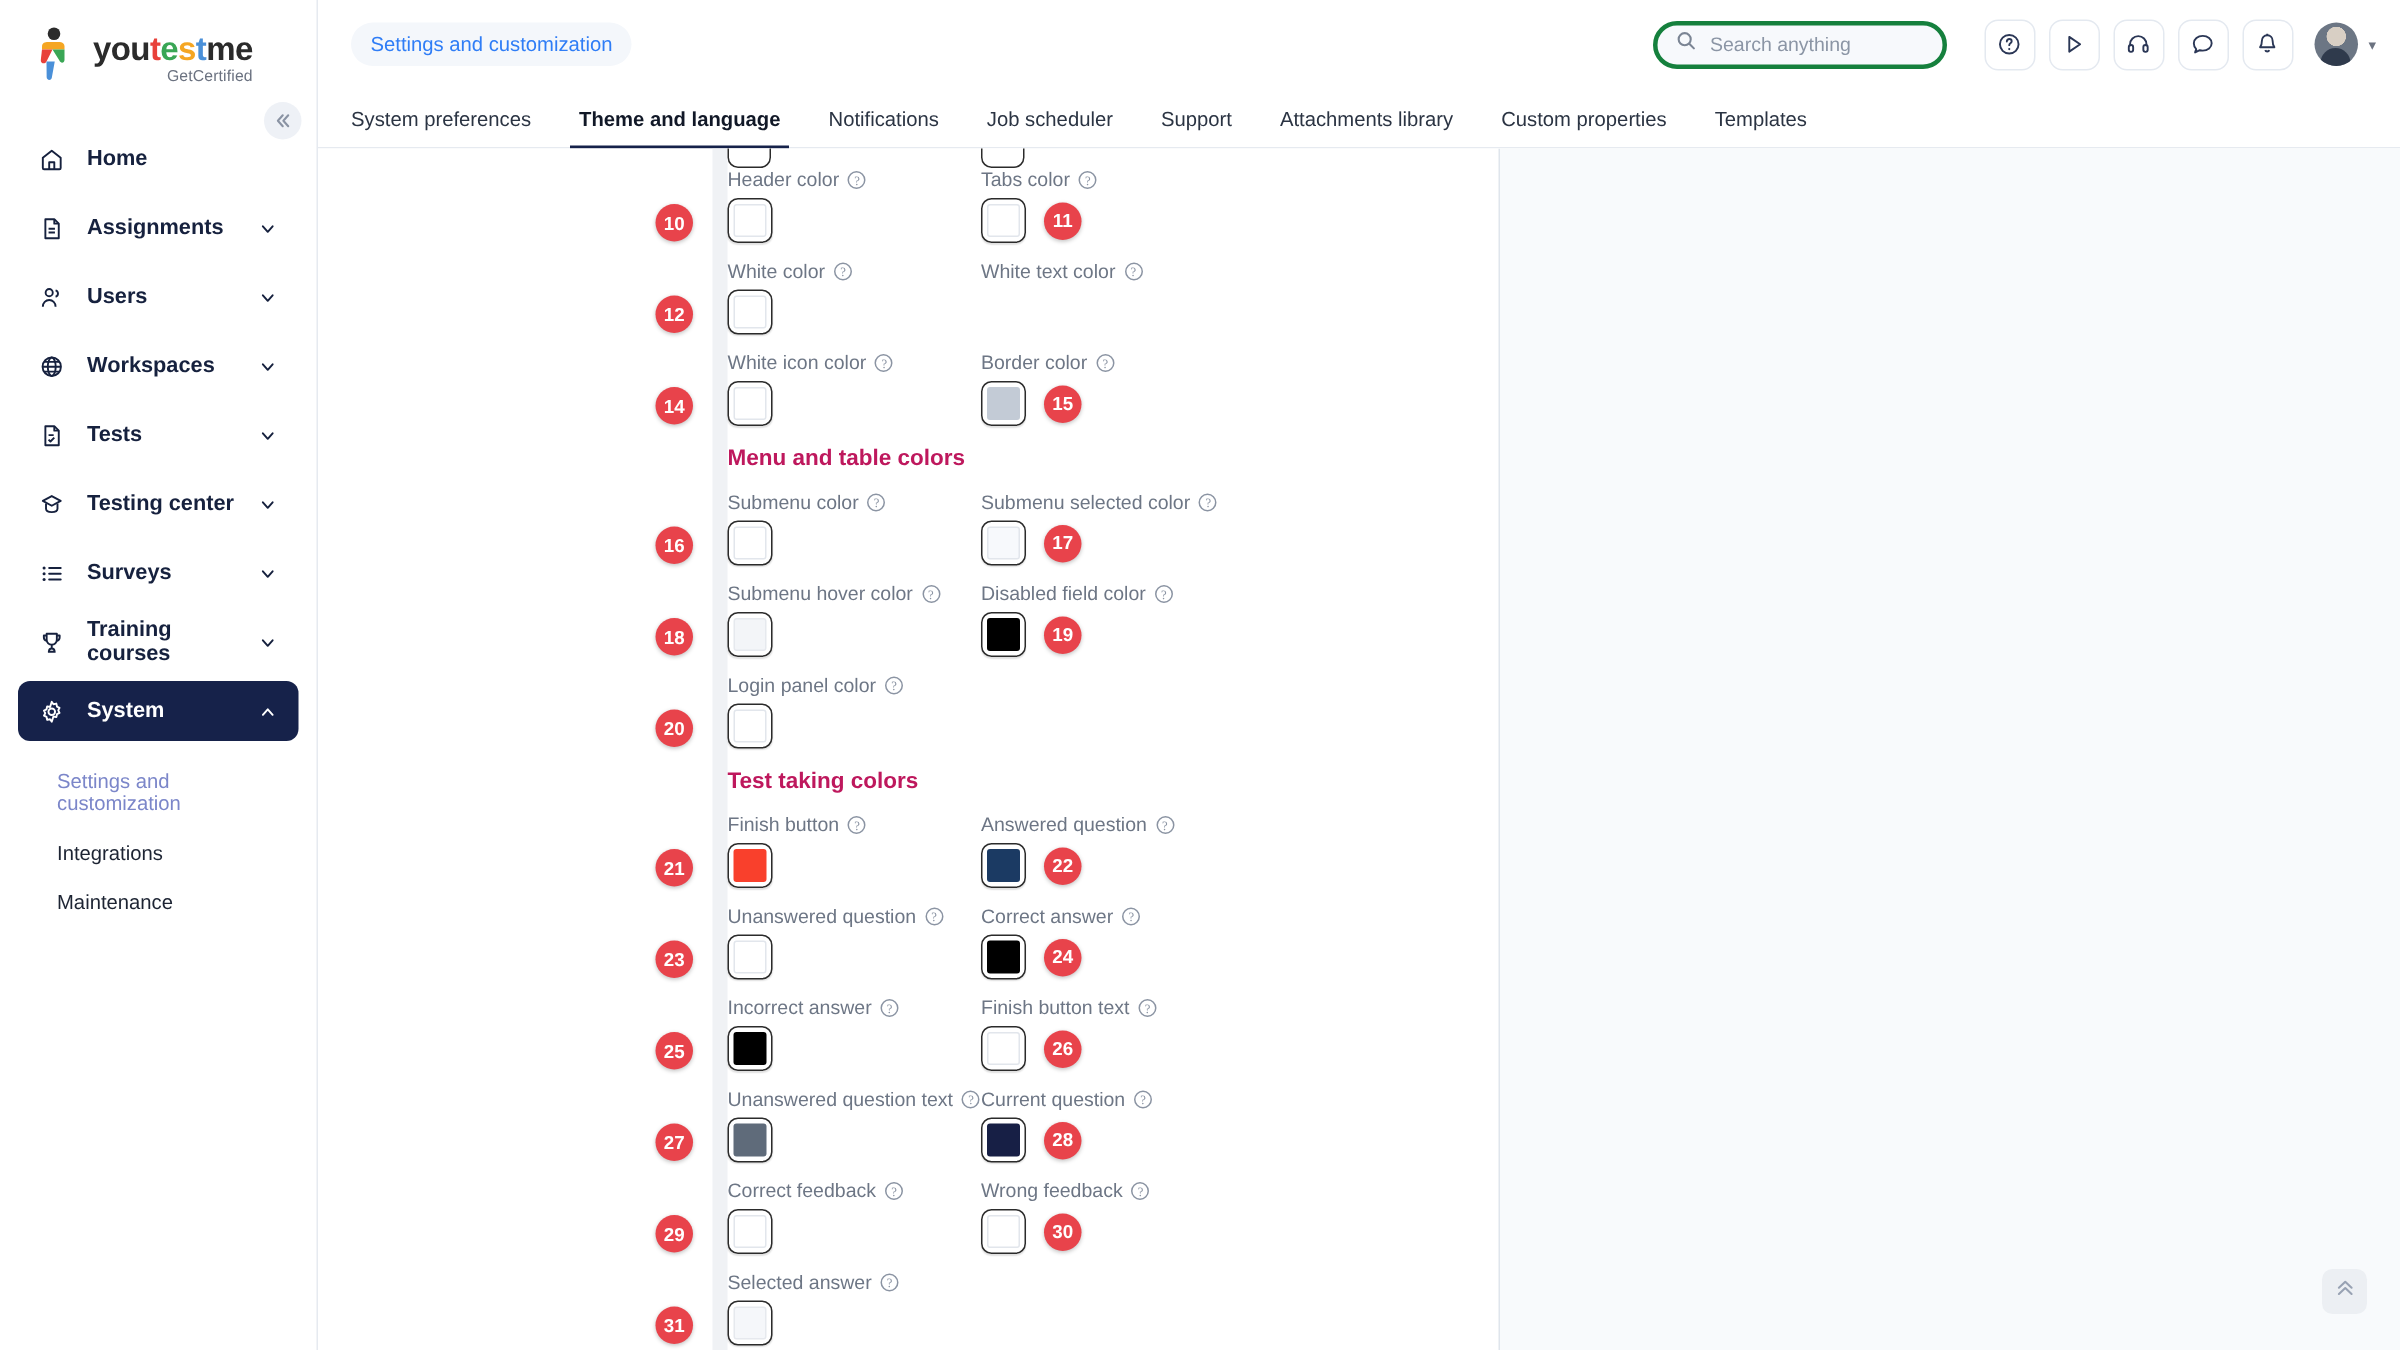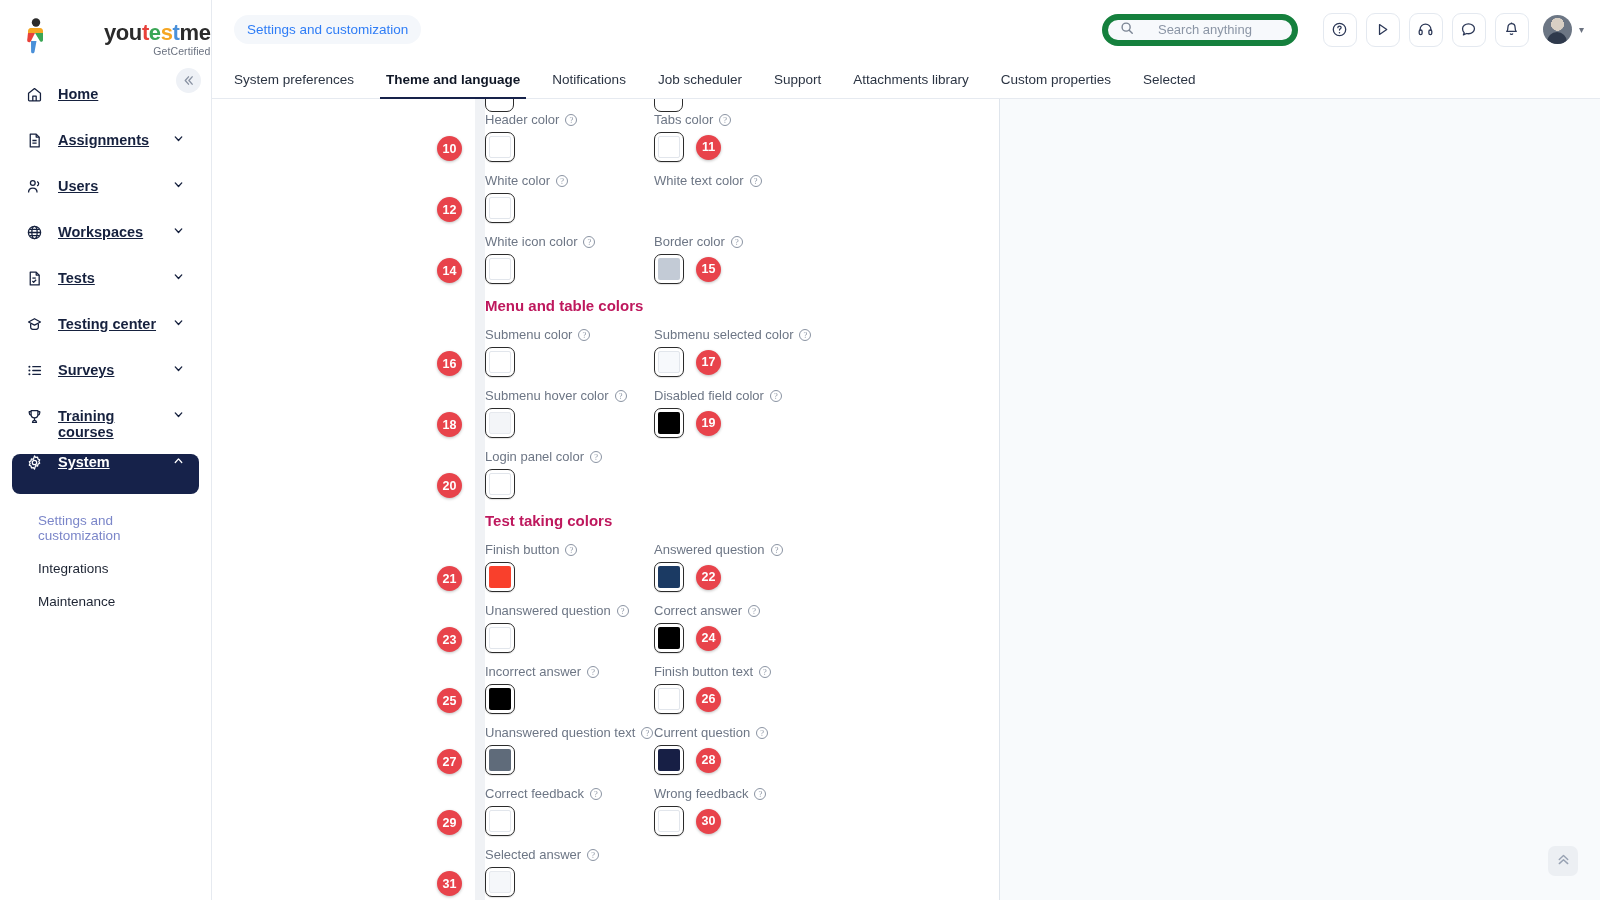--- a/index.html
+++ b/index.html
@@ -18,44 +18,44 @@
     border-right: 1px solid #e6eaf0;
     position: relative;
     display: flex; flex-direction: column;
   }
   .logo-wrap {
     padding: 18px 0 0 22px;
     height: 62px;
   }
   .logo { display: flex; align-items: flex-start; }
   .logo-mark { width: 34px; height: 36px; position: relative; margin-right: 6px; }
-  .logo-text { line-height: 1; padding-top: 4px; margin-left: 42px; }
+  .logo-text { line-height: 1; padding-top: 4px; }
   .logo-word { font-size: 22px; font-weight: 700; letter-spacing: -0.4px; }
   .lw-you { color: #2b2b2b; }
   .lw-t { color: #e8413a; }
   .lw-e { color: #3aa655; }
   .lw-s { color: #f5a623; }
   .lw-t2 { color: #4a90d9; }
   .lw-me { color: #2b2b2b; }
   .logo-sub { font-size: 10.5px; color: #6b7280; text-align: right; margin-top: 2px; letter-spacing: .1px;}
 
   .collapse-btn {
     position: absolute; top: 68px; right: 10px;
     width: 25px; height: 25px; border-radius: 50%;
     background: #eef1f6; color: #8a93a3;
     display: flex; align-items: center; justify-content: center;
     font-size: 12px; cursor: pointer;
   }
 
   .nav { margin-top: 24px; padding: 0 12px; }
   .nav-item {
-    display: flex; align-items: flex-start;
+    display: flex; align-items: center;
     height: 40px; padding: 0 14px; margin-bottom: 6px;
     border-radius: 8px; cursor: pointer;
-    color: #16213e; font-size: 14.5px; font-weight: 600; text-decoration: underline;
+    color: #16213e; font-size: 14.5px; font-weight: 600;
   }
   .nav-item .ico { width: 22px; display: flex; align-items: center; }
   .nav-item .lbl { flex: 1; margin-left: 10px; }
   .nav-item .chev { color: #16213e; display:flex; }
   .nav-item.active { background: #16224a; color: #ffffff; }
   .nav-item.active .chev svg { stroke: #ffffff; }
   .nav-item.active .ico svg { stroke: #ffffff; }
   .subnav { padding: 4px 0 0 26px; }
   .subnav-item {
     font-size: 13.5px; color: #1d2433; padding: 9px 0; cursor: pointer;
@@ -68,22 +68,22 @@
     height: 59px; display: flex; align-items: center;
     padding: 0 16px 0 22px; background: #ffffff;
   }
   .breadcrumb {
     color: #2f7df6; font-size: 13.5px; background: #f4f7fb;
     padding: 7px 13px; border-radius: 16px; cursor: pointer;
   }
   .top-spacer { flex: 1; }
   .search-box {
     width: 196px; height: 32px; background: #f7f9fc;
-    border: 6px solid #15803d; border-radius: 16px;
-    display: flex; align-items: center; padding: 0 12px; gap: 24px;
+    border: 3px solid #15803d; border-radius: 16px;
+    display: flex; align-items: center; padding: 0 12px; gap: 9px;
     margin-right: 16px;
   }
   .search-box input {
     border: none; outline: none; background: transparent;
     font-size: 13px; color: #6b7280; width: 100%;
     font-family: "Liberation Sans", sans-serif;
   }
   .search-box input::placeholder { color: #8b95a5; }
   .icon-btn {
     width: 34px; height: 34px; border: 1px solid #e4e9f0; border-radius: 9px;
@@ -418,21 +418,21 @@
     </div>
 
     <div class="tabbar">
       <div class="tab">System preferences</div>
       <div class="tab active">Theme and language</div>
       <div class="tab">Notifications</div>
       <div class="tab">Job scheduler</div>
       <div class="tab">Support</div>
       <div class="tab">Attachments library</div>
       <div class="tab">Custom properties</div>
-      <div class="tab">Selected</div>
+      <div class="tab">Templates</div>
     </div>
 
     <div class="content">
       <div class="content-card">
         <div class="track"></div>
 
         <div class="form-area">
 
           <div class="cut-row">
             <div class="cut-sw c1"></div>

